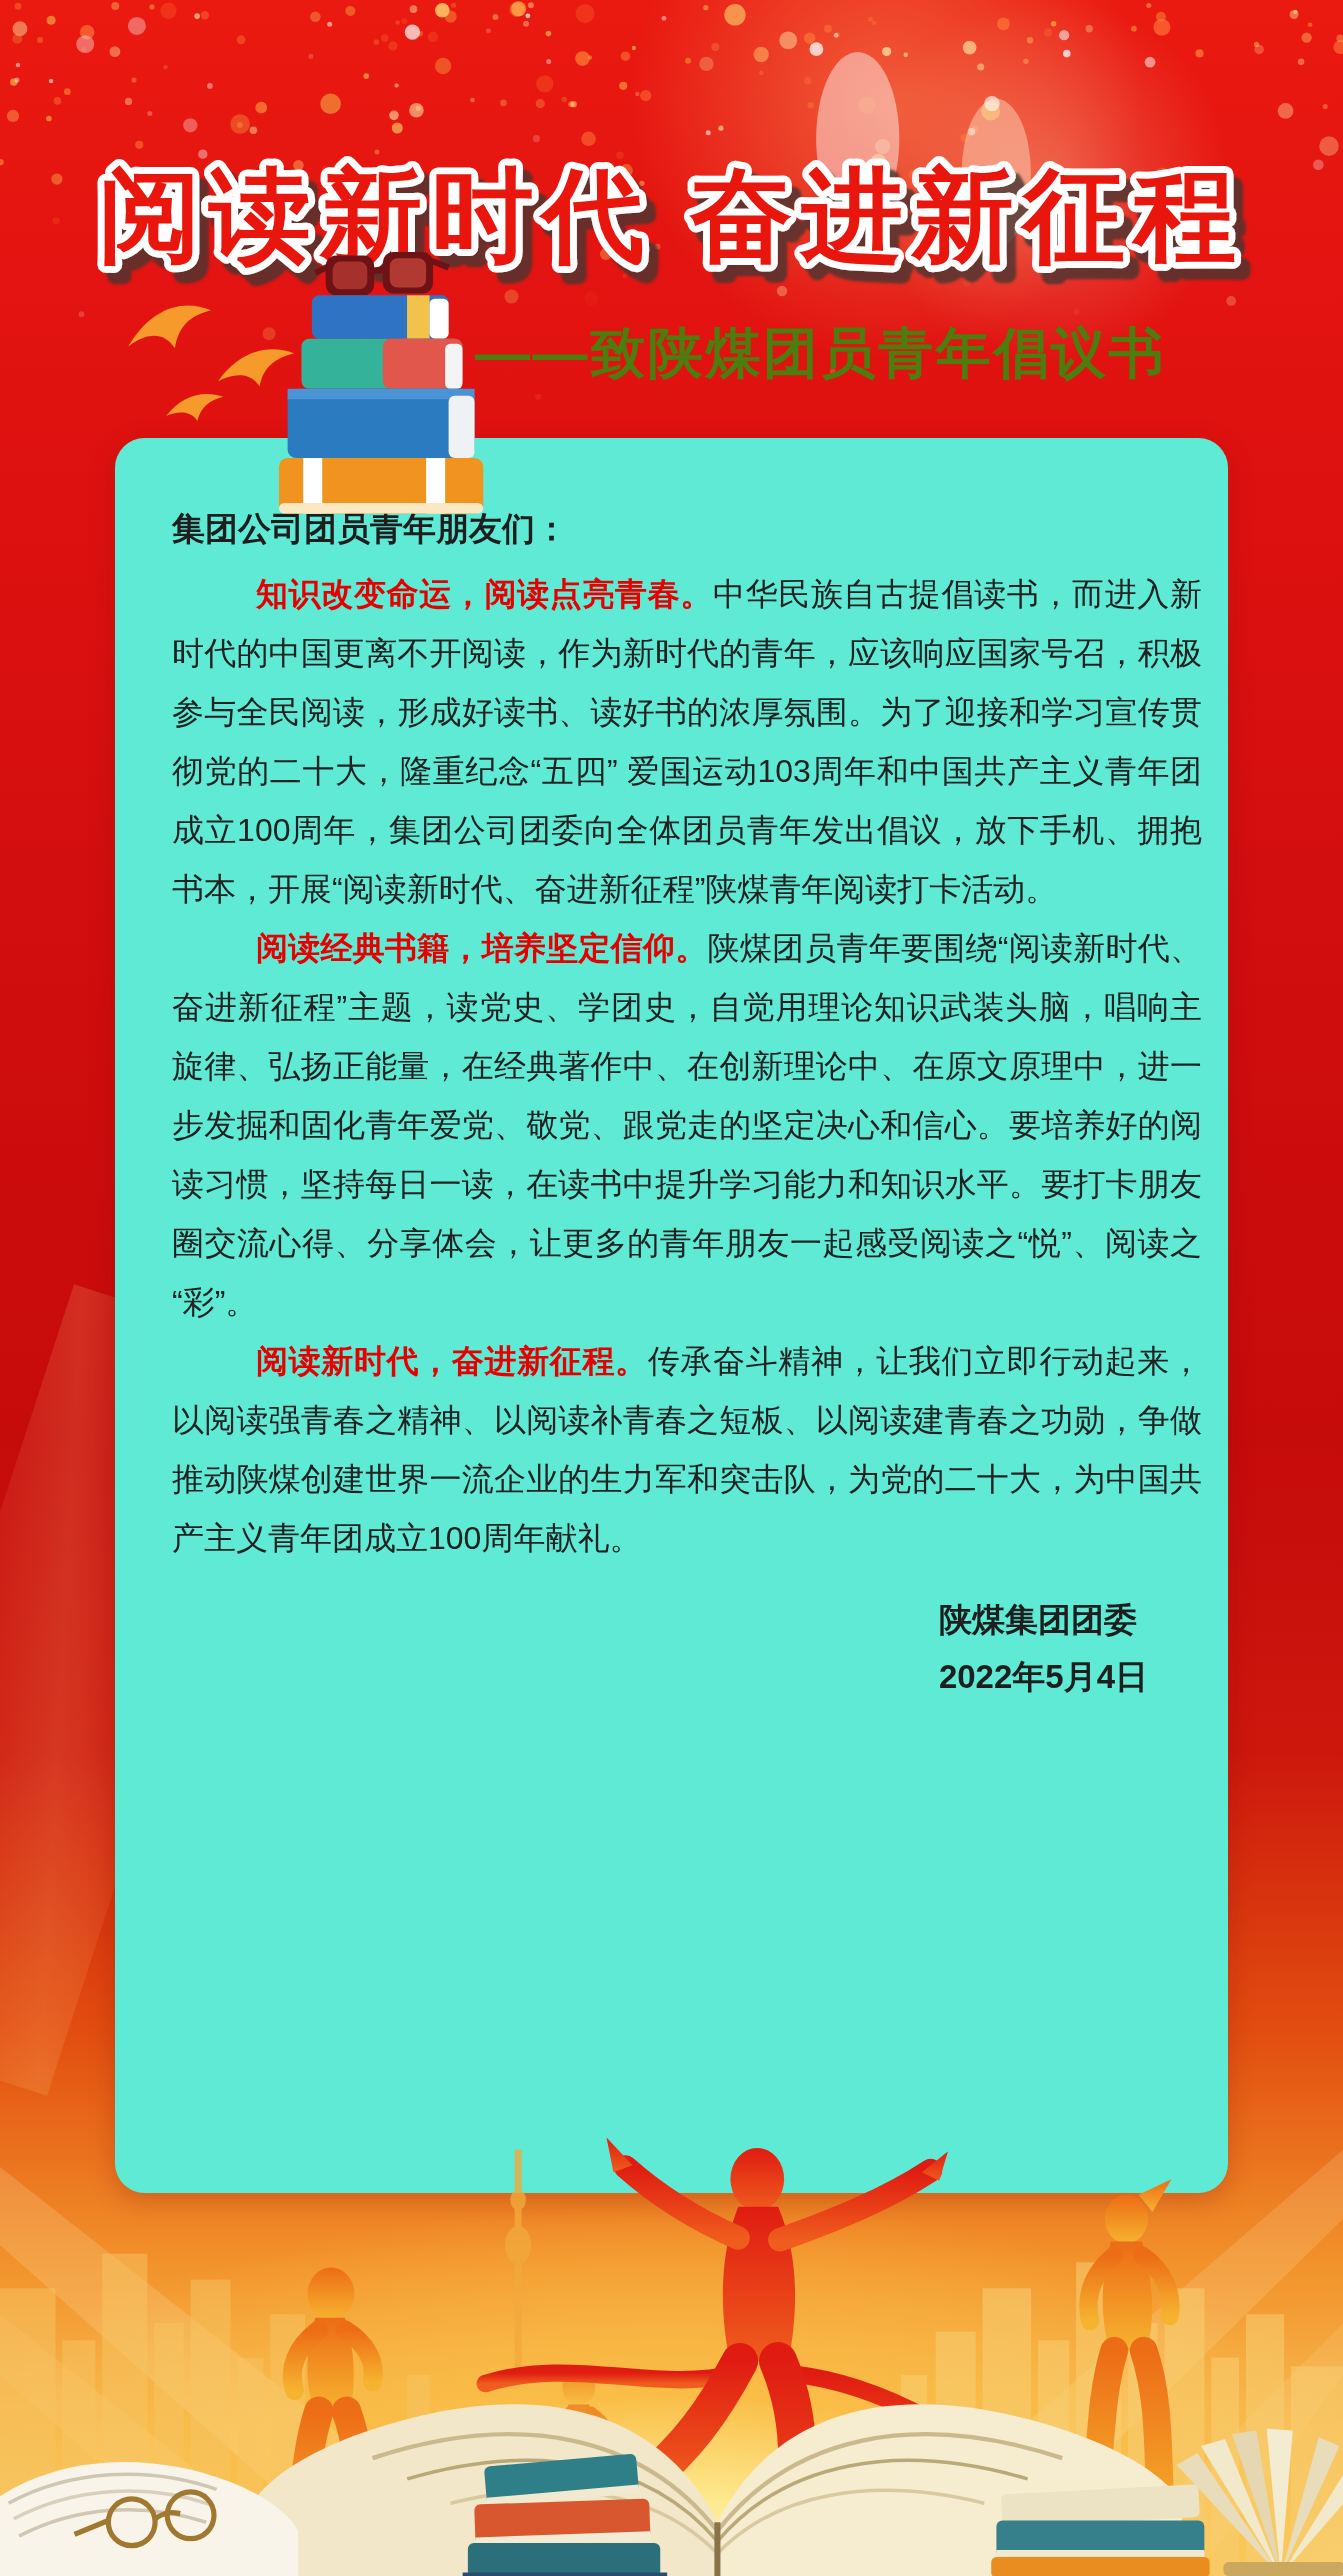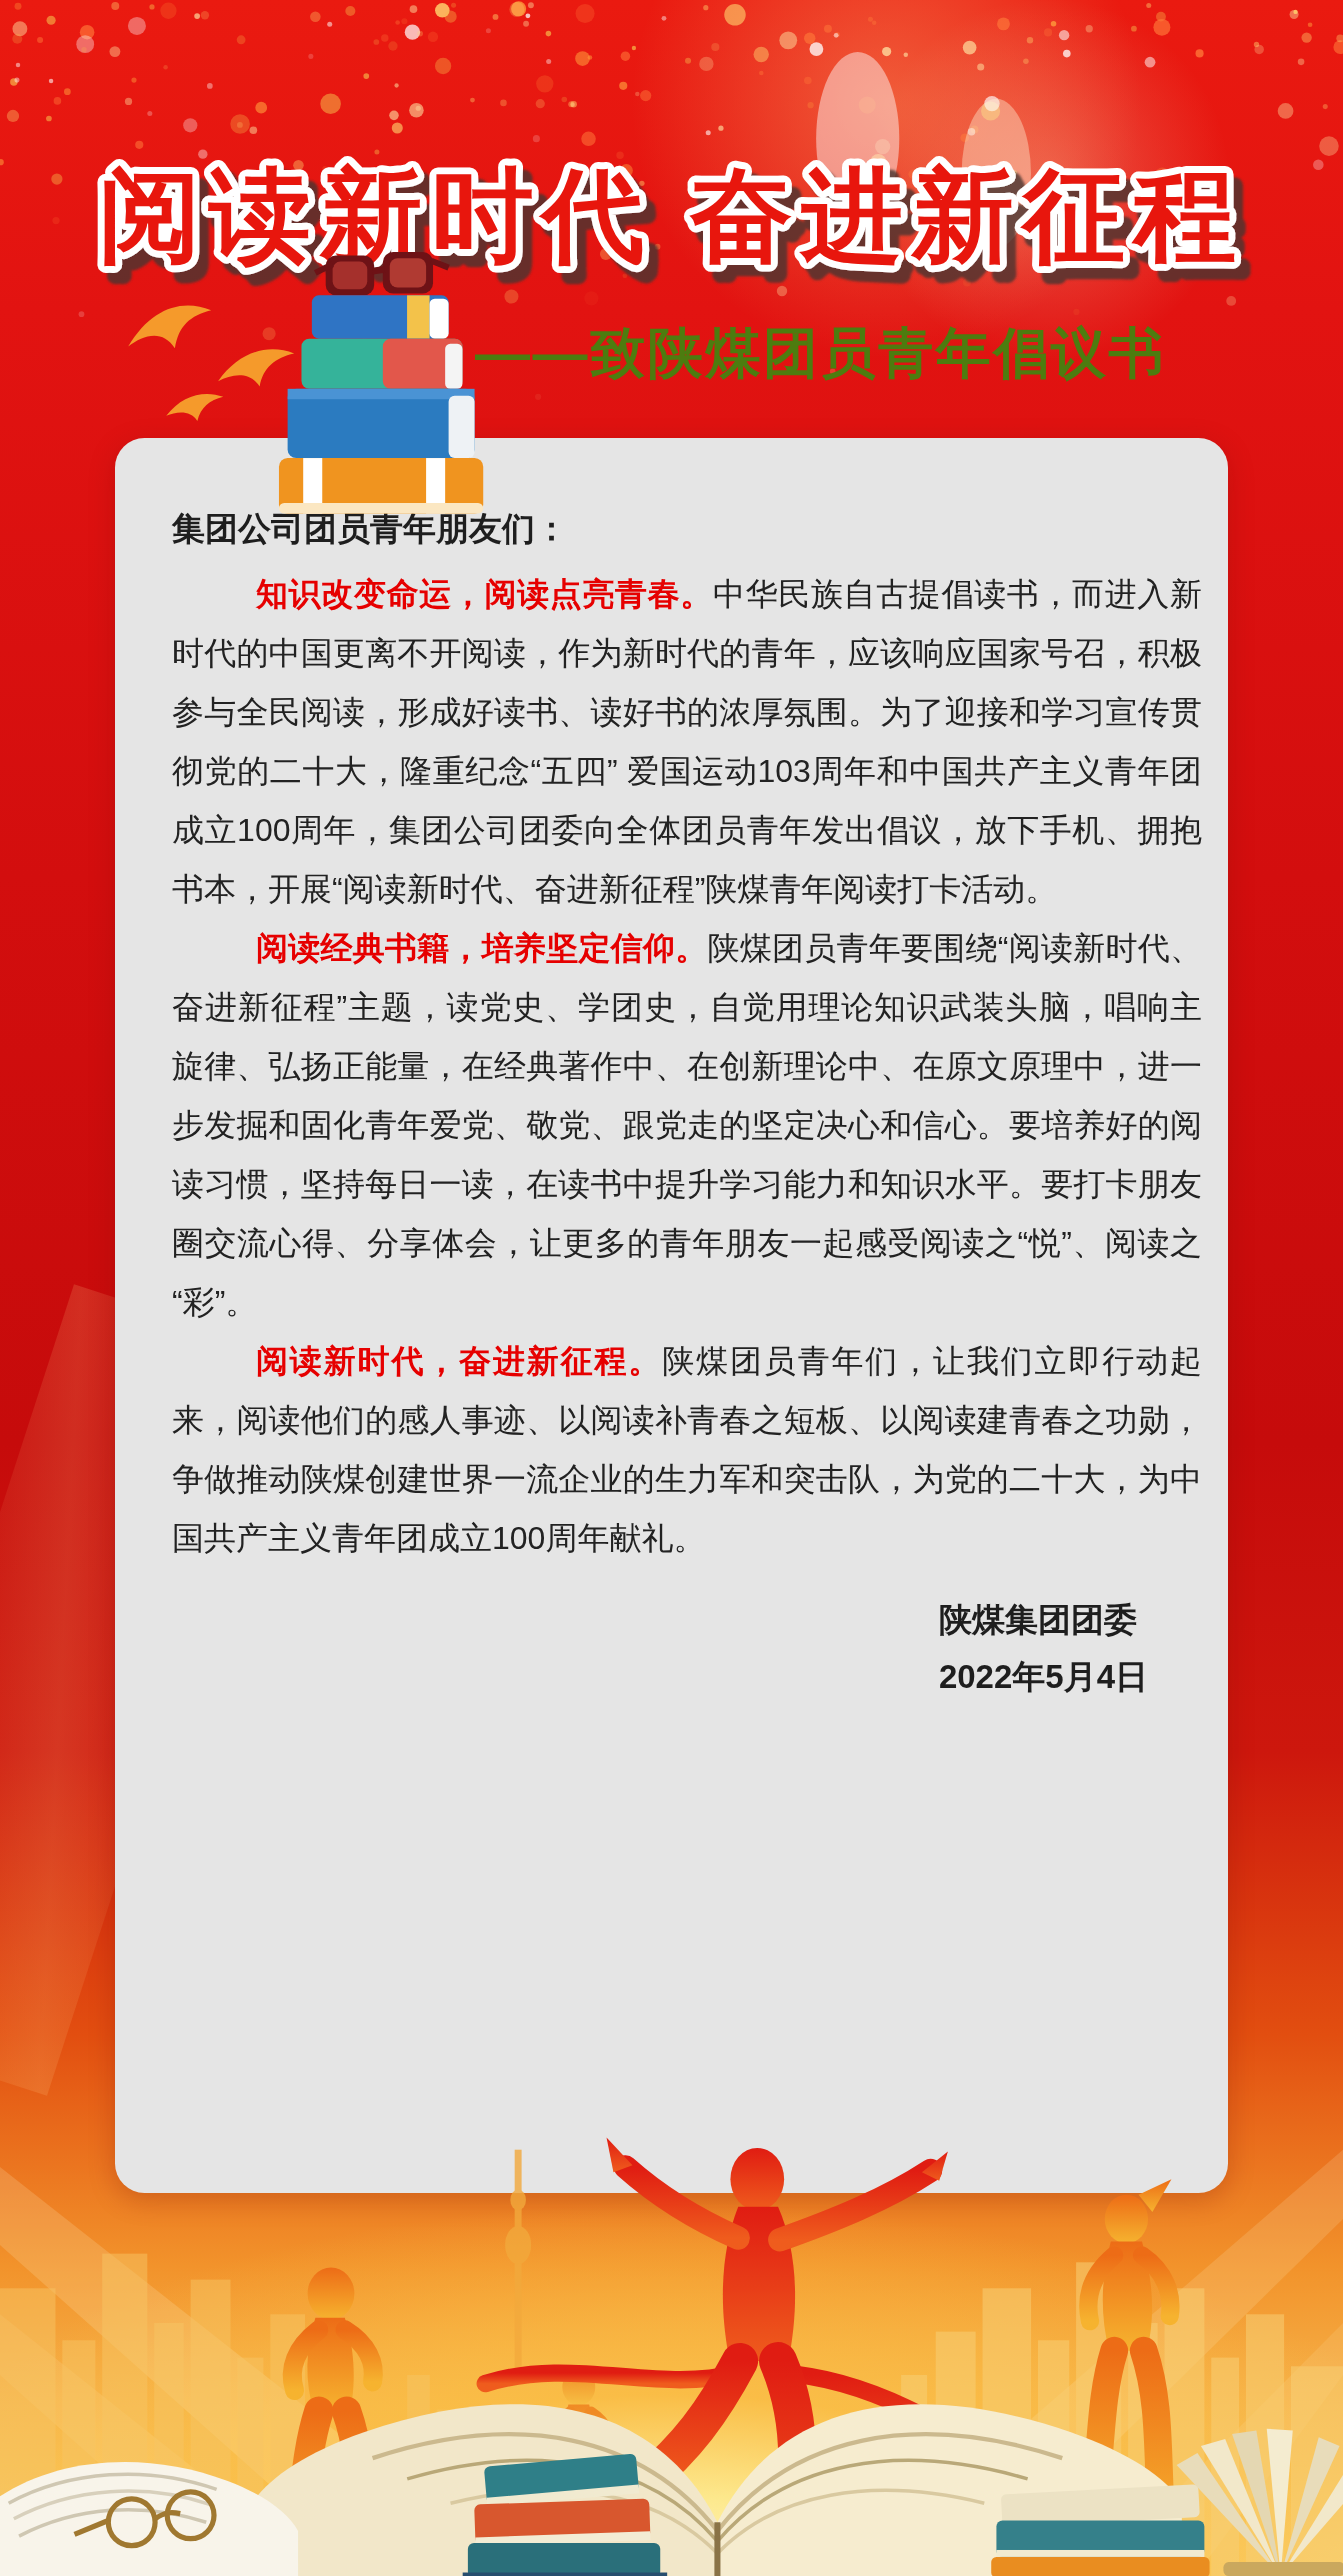--- a/index.html
+++ b/index.html
@@ -27,21 +27,21 @@
   #birds{left:121px;top:293px;width:234px;height:147px;z-index:4;}
   #bookstack{left:253px;top:250px;width:251px;height:269px;z-index:5;}
   #subtitle{
     left:475px;top:317px;width:763px;z-index:4;
     color:#4d7c0f;font-weight:bold;font-size:55px;letter-spacing:2.6px;
     white-space:nowrap;
   }
   
   #card{
     left:115px;top:438px;width:1113px;height:1755px;z-index:2;
-    background:#e5e5e5;border-radius:29.5px;
+    background:#5eead4;border-radius:29.5px;
     box-shadow:0 7px 26px rgba(120,10,5,.25);
     box-sizing:border-box;padding:61px 26px 0 57px;
   }
   #salutation{
     font-size:33px;font-weight:bold;color:#1e1e1e;
     line-height:59px;margin:0 0 7px 0;
   }
   .para{
     font-size:32px;color:#222222;line-height:59px;
     text-align:justify;text-indent:2em;margin:0;
@@ -316,21 +316,21 @@
   </g>
 </svg>
 
 <div id="subtitle" class="abs">——致陕煤团员青年倡议书</div>
 
 <div id="card" class="abs">
   <p id="salutation">集团公司团员青年朋友们：</p>
 
   <p class="para"><span class="lead">知识改变命运，阅读点亮青春。</span><span>中华民族自古提倡读书，而进入新时代的中国更离不开阅读，作为新时代的青年，应该响应国家号召，积极参与全民阅读，形成好读书、读好书的浓厚氛围。为了迎接和学习宣传贯彻党的二十大，隆重纪念“五四” 爱国运动103周年和中国共产主义青年团成立100周年，集团公司团委向全体团员青年发出倡议，放下手机、拥抱书本，开展“阅读新时代、奋进新征程”陕煤青年阅读打卡活动。</span></p>
   <p class="para"><span class="lead">阅读经典书籍，培养坚定信仰。</span><span>陕煤团员青年要围绕“阅读新时代、奋进新征程”主题，读党史、学团史，自觉用理论知识武装头脑，唱响主旋律、弘扬正能量，在经典著作中、在创新理论中、在原文原理中，进一步发掘和固化青年爱党、敬党、跟党走的坚定决心和信心。要培养好的阅读习惯，坚持每日一读，在读书中提升学习能力和知识水平。要打卡朋友圈交流心得、分享体会，让更多的青年朋友一起感受阅读之“悦”、阅读之“彩”。</span></p>
-  <p class="para"><span class="lead">阅读新时代，奋进新征程。</span><span>陕煤团员青年们，让我们立即行动起来，阅读他们的感人事迹、以阅读补青春之短板、以阅读建青春之功勋，争做推动陕煤创建世界一流企业的生力军和突击队，为党的二十大，为中国共产主义青年团成立100周年献礼。</span></p>
+  <p class="para"><span class="lead">阅读新时代，奋进新征程。</span><span>传承奋斗精神，让我们立即行动起来，以阅读强青春之精神、以阅读补青春之短板、以阅读建青春之功勋，争做推动陕煤创建世界一流企业的生力军和突击队，为党的二十大，为中国共产主义青年团成立100周年献礼。</span></p>
 
   <div id="signature">
     <div>陕煤集团团委</div>
     <div>2022年5月4日</div>
   </div>
 </div>
 
 <svg id="scene" class="abs" viewBox="0 0 1550 532">
   <defs>
     <linearGradient id="runRed" x1="0" y1="0" x2="0" y2="1">

